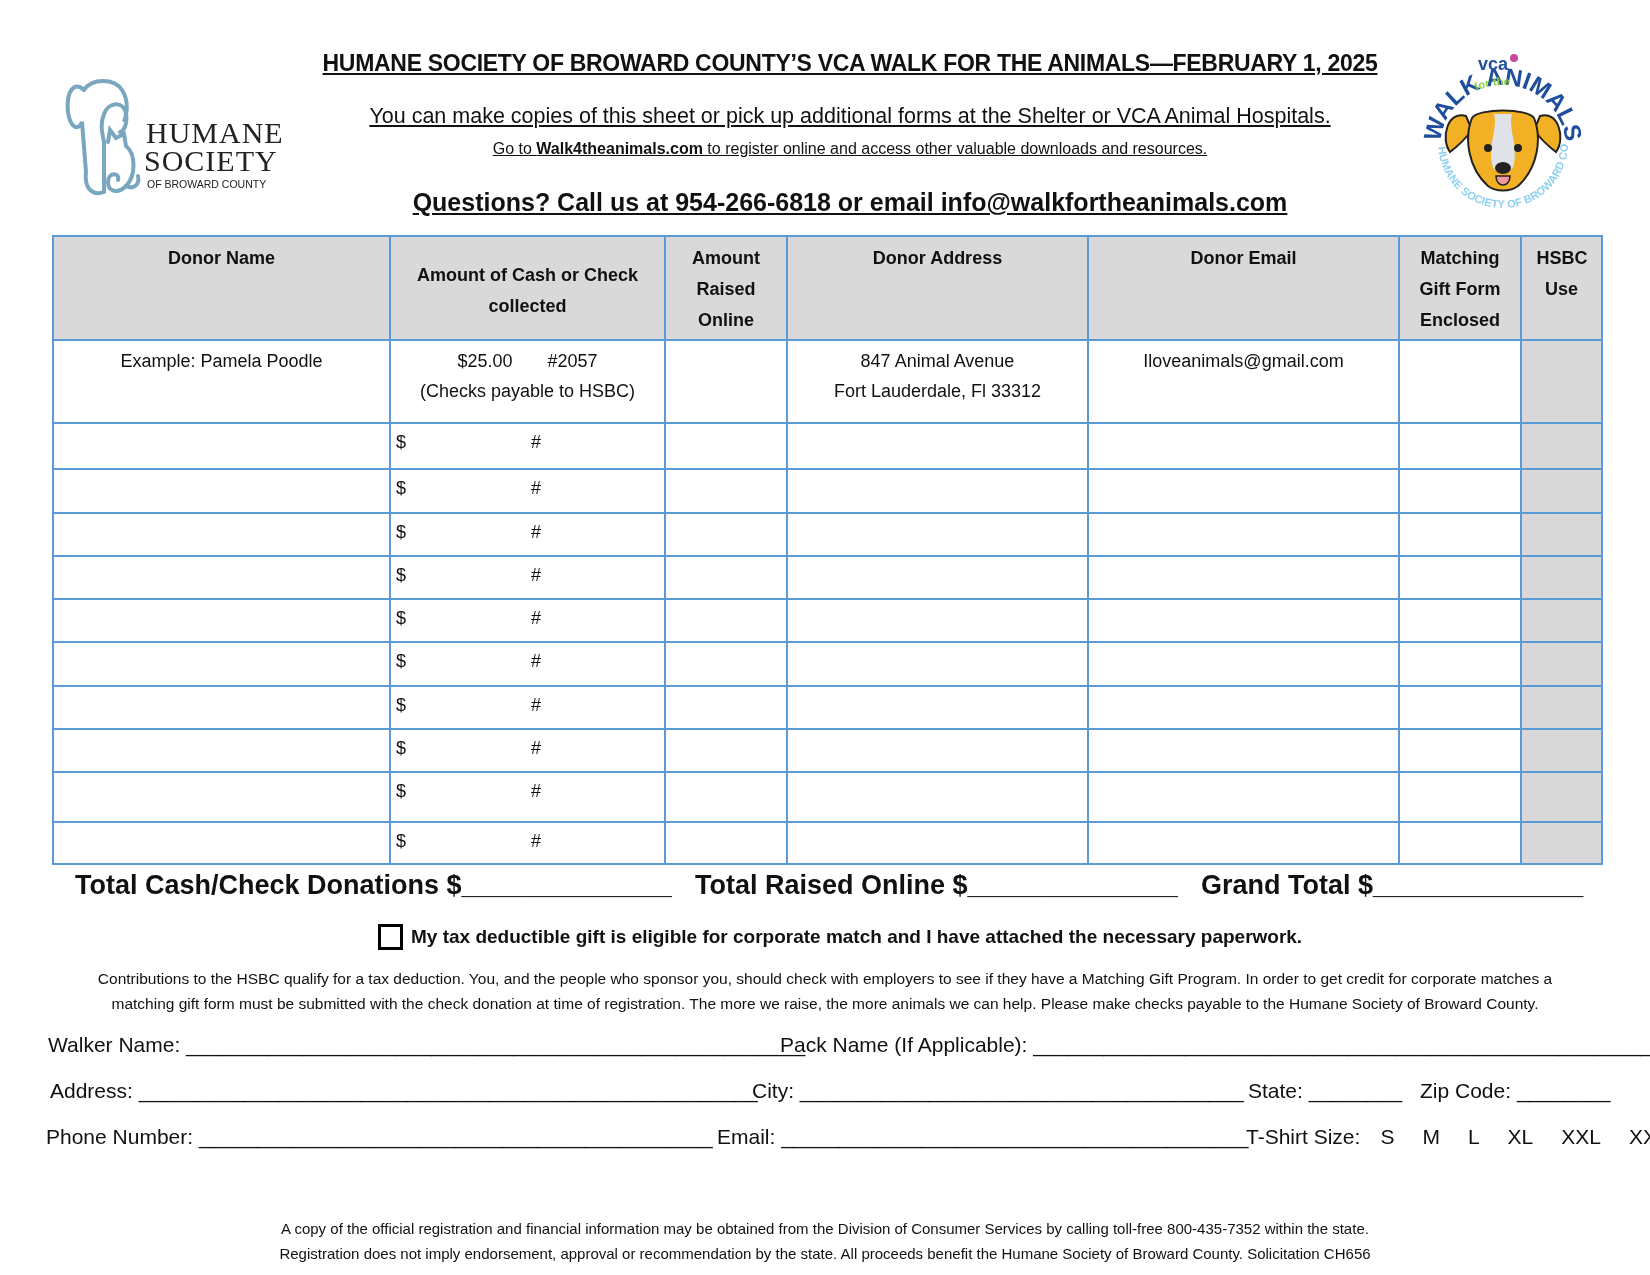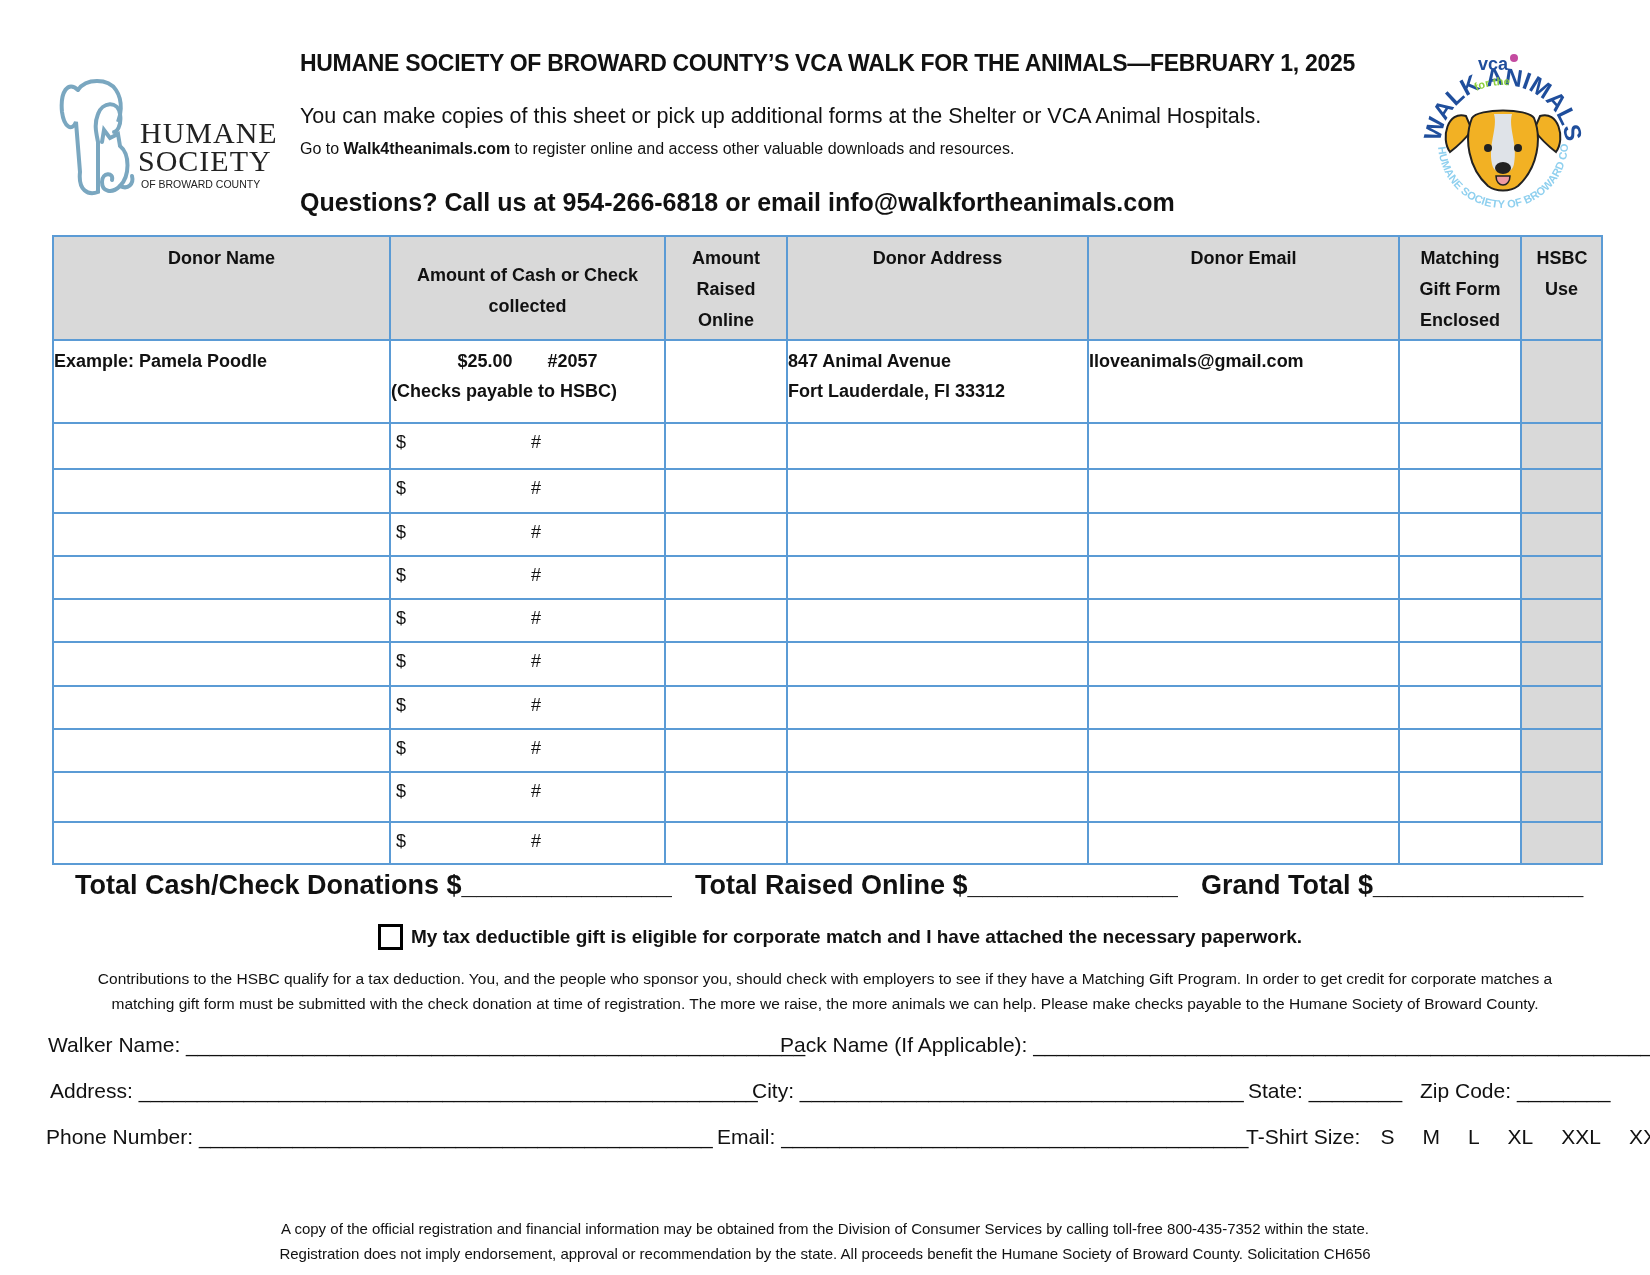--- a/index.html
+++ b/index.html
@@ -1,36 +1,36 @@
 <!DOCTYPE html>
 <html><head>
 <meta charset="utf-8">
 <style>
   * { box-sizing: border-box; margin: 0; padding: 0; }
   html, body { width: 1650px; height: 1275px; background: #ffffff; overflow: hidden; }
   body { position: relative; font-family: "Liberation Sans", "DejaVu Sans", sans-serif; color: #111; }
   .abs { position: absolute; }
-  .center { text-align: left; }
+  .center { text-align: center; text-decoration: underline; }
 
   
-  #hs-logo { left: 58px; top: 72px; width: 240px; height: 130px; text-align: center; }
+  #hs-logo { left: 64px; top: 72px; width: 240px; height: 130px; text-align: center; }
   #hs-logo .word { position: absolute; font-family: "Liberation Serif", "DejaVu Serif", serif; color: #222; letter-spacing: 1px; }
   #walk-logo { left: 1418px; top: 40px; width: 170px; height: 190px; margin-top: 8px; }
 
   #title { left: 300px; top: 50px; width: 1100px; font-size: 23px; font-weight: bold; letter-spacing: -0.3px; }
   #sub1 { left: 300px; top: 104px; width: 1100px; font-size: 21.5px; }
   #sub2 { left: 300px; top: 140px; width: 1100px; font-size: 16px; }
   #contact { left: 300px; top: 188px; width: 1100px; font-size: 25px; font-weight: bold; }
 
   
   #table { left: 52px; top: 235px; width: 1549px; border-collapse: collapse; table-layout: fixed; font-size: 18px; }
   #table td, #table th { border: 2px solid #5b9bd5; vertical-align: top; }
   #table th { background: #d9d9d9; font-weight: bold; text-align: center; line-height: 31px; padding-top: 6px; height: 98px; }
   #table td.gray { background: #d9d9d9; }
-  #table tr.example td { height: 83px; text-align: left; line-height: 30px; padding-top: 5px; font-weight: bold; }
+  #table tr.example td { height: 83px; text-align: center; line-height: 30px; padding-top: 5px; }
   #table tr.blank td { padding-top: 8px; }
   .amt { display: flex; padding-left: 5px; }
   .amt .d { width: 135px; }
   .ex-amt { display: flex; justify-content: center; gap: 35px; }
 
   
   .tot { top: 870px; font-size: 27px; font-weight: bold; white-space: nowrap; }
   #checkbox-row { left: 378px; top: 924px; font-size: 19px; font-weight: bold; display: flex; align-items: center; gap: 8px; }
   #checkbox { width: 25px; height: 26px; border: 3.5px solid #000; }
   #disclaimer { left: 40px; top: 966px; width: 1570px; font-size: 15.5px; line-height: 25px; text-align: center; }

